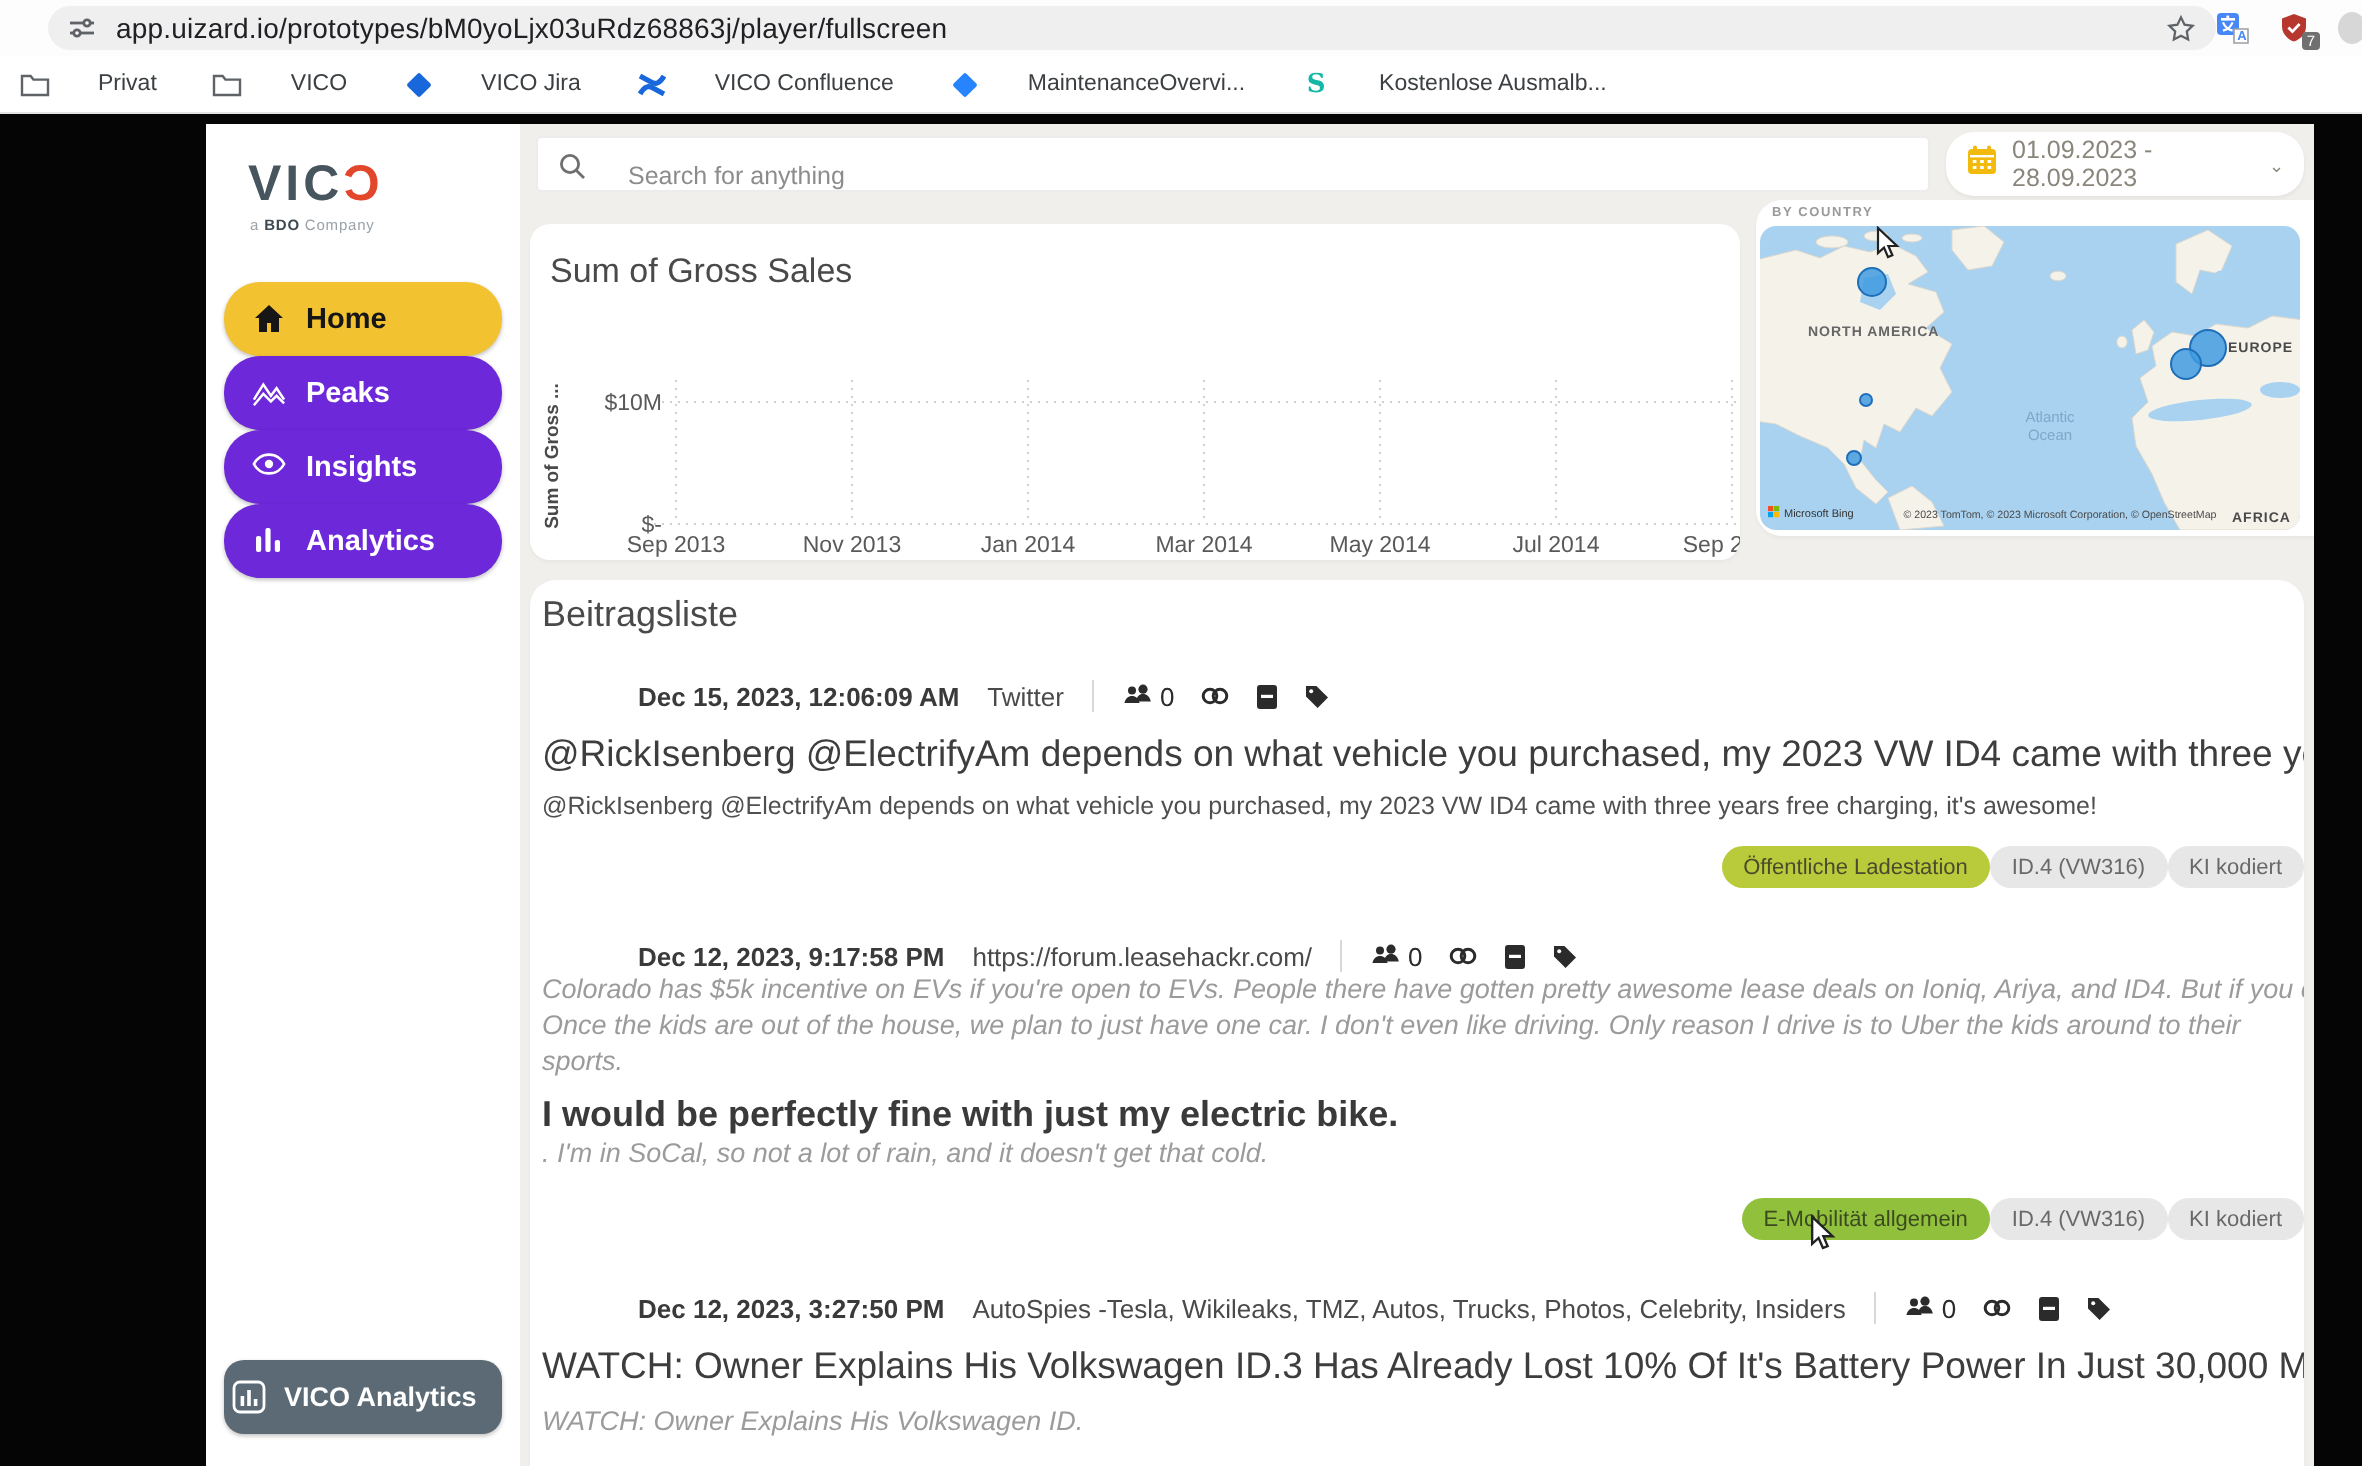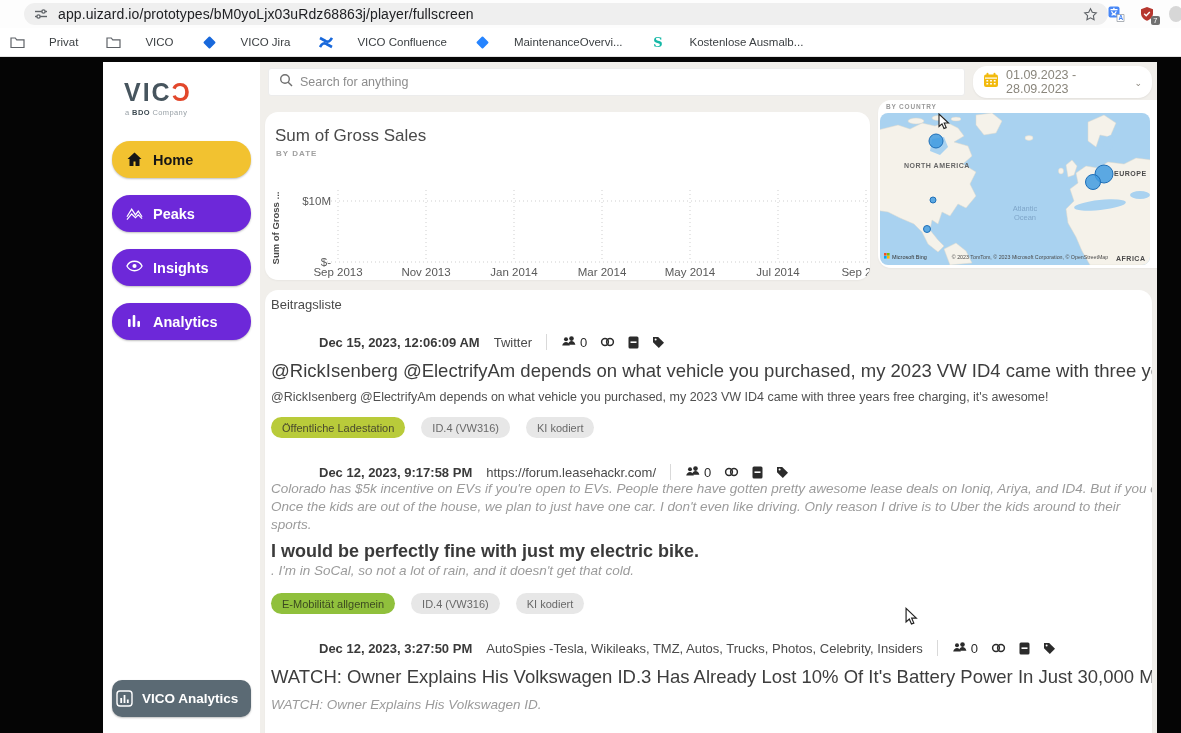--- a/index.html
+++ b/index.html
@@ -31,65 +31,65 @@
 
   
   .sidebar { width:157px; background:#ffffff; position:relative; flex:none; }
   .logo { margin:18px 0 0 21px; line-height:1; }
   .logo .brand { font-size:25px; font-weight:700; letter-spacing:2px; color:#47555E; }
   .logo .brand-c { color:#E2472B; }
   .tagline { font-size:7.5px; color:#9aa2a8; margin:3px 0 0 22px; letter-spacing:.4px; }
   .tagline b { color:#3d4a52; }
   .nav { margin-top:24px; padding-left:9px; }
   .nav-btn { width:139px; height:37px; border-radius:18px; display:flex; align-items:center;
-    gap:10px; padding-left:14px; margin-bottom:17px; font-size:14.5px; font-weight:700;
+    gap:10px; padding-left:14px; font-size:14.5px; font-weight:700;
     cursor:default; box-shadow:0 1px 2px rgba(0,0,0,.25); }
   .nav-btn.active { background:#F2C230; color:#161616; }
   .nav-btn.idle { background:#6d28d9; color:#ffffff; }
   .nav-ico { width:17px; height:17px; display:inline-flex; }
   .side-footer { position:absolute; bottom:16px; left:9px; width:139px; height:37px; border-radius:10px;
     background:#5B6A74; color:#fff; display:flex; align-items:center; gap:9px; padding-left:4px;
     font-size:13.5px; font-weight:700; box-shadow:0 1px 2px rgba(0,0,0,.25); }
 
   
   .main { flex:1; background:#F1EFEB; position:relative; overflow:hidden; }
   .searchbar { position:absolute; left:8px; top:6px; width:697px; height:28px; background:#fff;
-    border-radius:3px; display:flex; align-items:center; padding:0 10px; gap:7px; border:1px solid #ececec; }
+    border-radius:3px; display:flex; align-items:flex-end; padding:0 10px; gap:21px; border:1px solid #ececec; }
   .searchbar input { border:none; outline:none; flex:1; font-size:12.5px; color:#333;
     font-family:"Liberation Sans", sans-serif; background:transparent; }
   .searchbar input::placeholder { color:#8c8c8c; }
   .datepill { position:absolute; left:713px; top:4px; width:179px; height:32px; background:#fff;
     border-radius:14px; display:flex; align-items:center; gap:7px; padding:0 10px;
     box-shadow:0 1px 2px rgba(0,0,0,.06); }
   .datepill .txt { font-size:12.5px; color:#8a867c; }
   .datepill .chev { font-size:9px; color:#8a867c; margin-top:2px; }
 
   .card { background:#fff; border-radius:13px; position:absolute; box-shadow:0 1px 2px rgba(0,0,0,.04); }
-  .chart-card { left:5px; top:50px; width:605px; height:168px; overflow:hidden; }
+  .chart-card { left:5px; top:50px; width:605px; height:168px; overflow:hidden;border-radius:10px; }
   .chart-title { font-size:17px; color:#4a4a4a; margin:14px 0 0 10px; }
   .chart-sub { font-size:8px; font-weight:700; letter-spacing:1px; color:#a0a0a0; margin:3px 0 0 11px; }
   .map-card { left:618px; top:38px; width:292px; height:168px; overflow:hidden; }
   .map-sub { font-size:6.5px; font-weight:700; letter-spacing:.8px; color:#9a9a9a; margin:3px 0 0 8px; }
   .map-frame { position:absolute; left:2px; top:13px; width:270px; height:152px; border-radius:8px; overflow:hidden; }
 
   
   .posts-card { left:5px; top:228px; width:887px; height:520px; padding:7px 0 0 6px; overflow:hidden; }
-  .posts-head { font-size:13px; color:#4a4a4a; margin-bottom:22px; }
+  .posts-head { font-size:18px; color:#4a4a4a; margin-bottom:22px; }
   .meta { display:flex; align-items:center; gap:14px; font-size:13px; color:#3a3a3a; white-space:nowrap;margin-left:48px; }
   .meta .date { font-weight:700; }
   .meta .source { color:#4a4a4a; }
   .meta .vsep { width:1px; height:16px; background:#d9d9d9; }
   .meta .stats { display:flex; align-items:center; gap:13px; }
   .stat { display:flex; align-items:center; gap:3px; color:#2b2b2b; }
   .post-title { font-size:18.5px; color:#3d3d3d; margin:10px 0 8px 0; white-space:nowrap; overflow:hidden; }
   .post-body { font-size:12.5px; color:#4f4f4f; margin-bottom:13px; white-space:nowrap; overflow:hidden; }
   .quote { font-size:13.5px; color:#9b9b9b; font-style:italic; line-height:18px; white-space:nowrap; overflow:hidden; }
   .quote.wrapfree { white-space:normal; }
   .bold-line { font-size:18px; color:#3a3a3a; font-weight:700; margin-top:7px; }
-  .tags { display:flex; gap:16px; margin:13px 0 26px 0; }
+  .tags { display:flex; gap:0; margin:13px 0 26px 0;justify-content:flex-end; }
   .tag { height:21px; border-radius:11px; padding:0 11px; display:flex; align-items:center;
     font-size:11px; white-space:nowrap; }
   .tag--yellowgreen { background:#B9CB3A; color:#4a4a2e; }
   .tag--green { background:#90C03C; color:#3c4a20; }
   .tag--gray { background:#E7E7E7; color:#696969; }
   .post { margin-bottom:6px; }
 
   .cursor { position:absolute; z-index:50; pointer-events:none; }
 
   svg text { font-family:"Liberation Sans", sans-serif; }
@@ -281,21 +281,20 @@
               <rect x="10.8" y="11" width="1.8" height="1.5"></rect>
             </g>
           </svg>
       </span>
       <span class="txt">01.09.2023 - 28.09.2023</span>
       <span class="chev">⌄</span>
     </div>
 
     <div class="card chart-card">
       <div class="chart-title">Sum of Gross Sales</div>
-      <div class="chart-sub">BY DATE</div>
       <svg id="plot" width="605" height="114" viewBox="0 0 605 114" style="position:absolute; left:0; top:54px;">
           <line x1="73" y1="24" x2="73" y2="96" stroke="#cfcfcf" stroke-width="1" stroke-dasharray="1 3"></line>
           <line x1="161" y1="24" x2="161" y2="96" stroke="#cfcfcf" stroke-width="1" stroke-dasharray="1 3"></line>
           <line x1="249" y1="24" x2="249" y2="96" stroke="#cfcfcf" stroke-width="1" stroke-dasharray="1 3"></line>
           <line x1="337" y1="24" x2="337" y2="96" stroke="#cfcfcf" stroke-width="1" stroke-dasharray="1 3"></line>
           <line x1="425" y1="24" x2="425" y2="96" stroke="#cfcfcf" stroke-width="1" stroke-dasharray="1 3"></line>
           <line x1="513" y1="24" x2="513" y2="96" stroke="#cfcfcf" stroke-width="1" stroke-dasharray="1 3"></line>
           <line x1="601" y1="24" x2="601" y2="96" stroke="#cfcfcf" stroke-width="1" stroke-dasharray="1 3"></line>
           <line x1="62" y1="35" x2="605" y2="35" stroke="#cfcfcf" stroke-width="1" stroke-dasharray="1 3"></line>
           <text x="66" y="39" text-anchor="end" font-size="11.5" fill="#595959">$10M</text>

